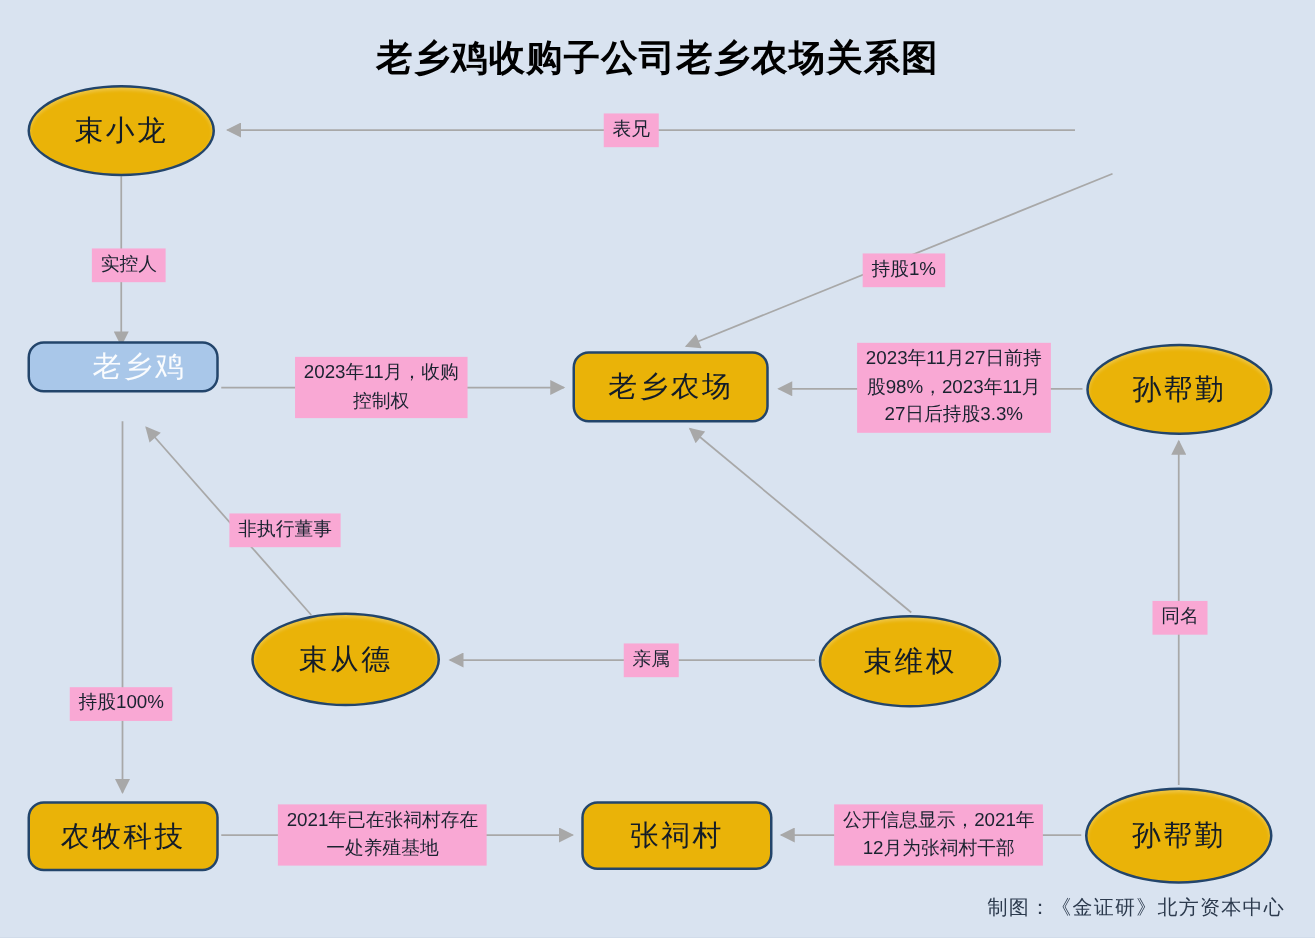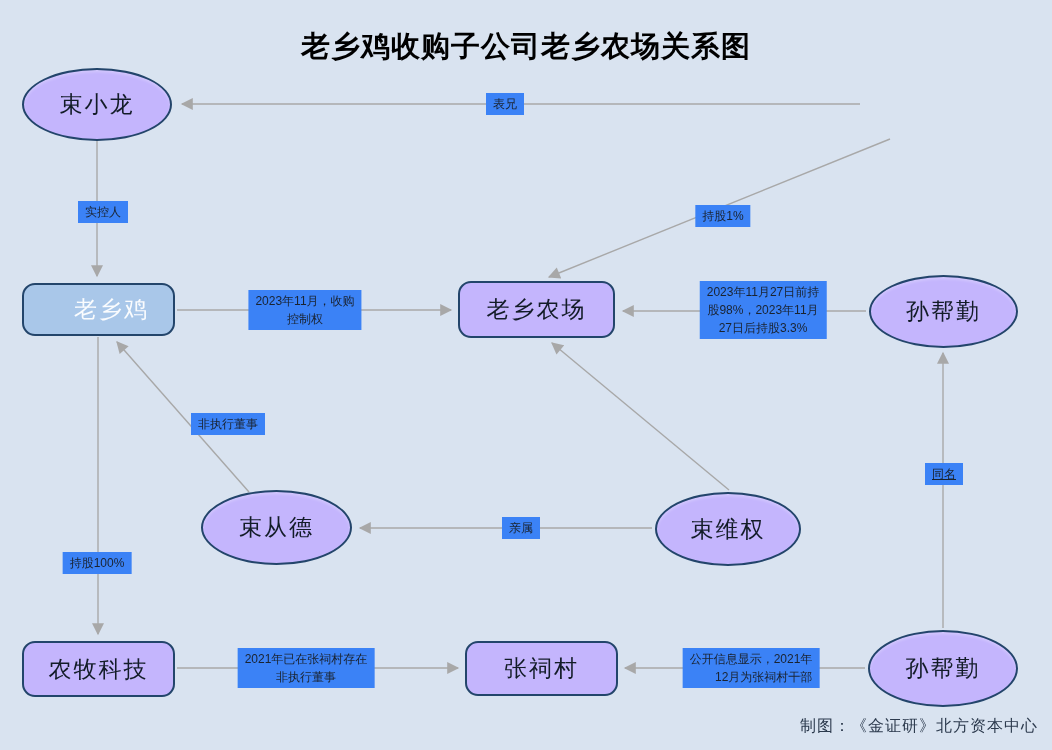--- a/index.html
+++ b/index.html
@@ -21,37 +21,37 @@
     z-index:4;
   }
   svg.edges{position:absolute;left:0;top:0;z-index:1;}
   .node{
     position:absolute;z-index:3;
     display:flex;align-items:center;justify-content:center;
     box-sizing:border-box;
     font-size:23px;color:#131c28;
     letter-spacing:2px;
     border:2.5px solid #23456B;
-    background:#c4b5fd;
+    background:#eab308;
   }
   .ellipse{border-radius:50%;box-shadow:inset 0 2px 3px rgba(255,255,255,0.25);}
   .roundrect{border-radius:13px;}
   .light{background:#A9C7E9;color:#FAFCFE;}
   .edge-label{
     position:absolute;z-index:2;
     transform:translate(-50%,-50%);
-    background:#3b82f6;
+    background:#f9a8d4;
     padding:2px 7px;
-    font-size:12px;color:#1a2330;
+    font-size:15px;color:#1a2330;
     text-align:center;
     white-space:pre-line;
     line-height:1.5;
   }
   .credit{
-    position:absolute;right:14px;top:716px;z-index:4;
+    position:absolute;right:24px;top:716px;z-index:4;
     font-size:16px;color:#2C3A4D;
     letter-spacing:1px;
   }
 </style>
 </head>
 <body>
 
 <div class="canvas">
 
   <div class="title">老乡鸡收购子公司老乡农场关系图</div>
@@ -83,27 +83,27 @@
   <div class="edge-label" style="left:305px;top:310px;">2023年11月，收购
 控制权</div>
   <div class="edge-label" style="left:723px;top:216px;">持股1%</div>
   <div class="edge-label" style="left:763px;top:310px;">2023年11月27日前持
 股98%，2023年11月
 27日后持股3.3%</div>
   <div class="edge-label" style="left:521px;top:528px;">亲属</div>
   <div class="edge-label" style="left:228px;top:424px;">非执行董事</div>
   <div class="edge-label" style="left:97px;top:563px;">持股100%</div>
   <div class="edge-label" style="left:306px;top:668px;">2021年已在张祠村存在
-非执行董事</div>
-  <div class="edge-label" style="left:751px;top:668px;text-align:right;">公开信息显示，2021年
+一处养殖基地</div>
+  <div class="edge-label" style="left:751px;top:668px;">公开信息显示，2021年
 12月为张祠村干部</div>
-  <div class="edge-label" style="left:944px;top:474px;text-decoration:underline;">同名</div>
+  <div class="edge-label" style="left:944px;top:494px;">同名</div>
 
   <div class="node ellipse" style="left:22px;top:68px;width:150px;height:73px;">束小龙</div>
-  <div class="node roundrect light" style="left:22px;top:283px;width:153px;height:53px;padding-left:26px;">老乡鸡</div>
+  <div class="node roundrect light" style="left:22px;top:273px;width:153px;height:41px;padding-left:26px;">老乡鸡</div>
   <div class="node roundrect" style="left:458px;top:281px;width:157px;height:57px;">老乡农场</div>
   <div class="node ellipse" style="left:869px;top:275px;width:149px;height:73px;">孙帮勤</div>
   <div class="node ellipse" style="left:201px;top:490px;width:151px;height:75px;">束从德</div>
   <div class="node roundrect" style="left:22px;top:641px;width:153px;height:56px;">农牧科技</div>
   <div class="node ellipse" style="left:655px;top:492px;width:146px;height:74px;">束维权</div>
   <div class="node roundrect" style="left:465px;top:641px;width:153px;height:55px;">张祠村</div>
   <div class="node ellipse" style="left:868px;top:630px;width:150px;height:77px;">孙帮勤</div>
 
   <div class="credit">制图：《金证研》北方资本中心</div>
 

